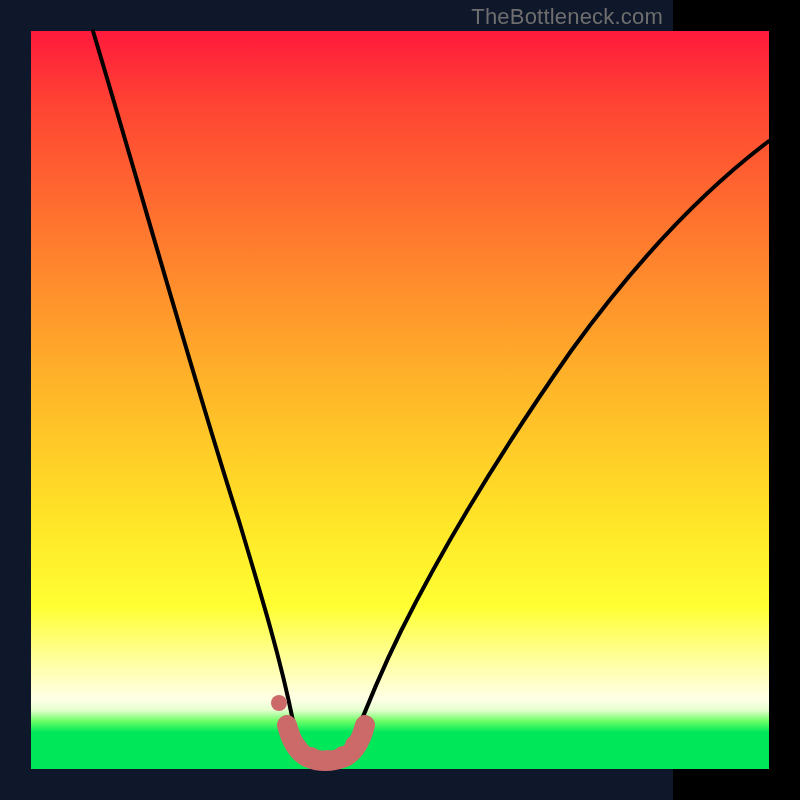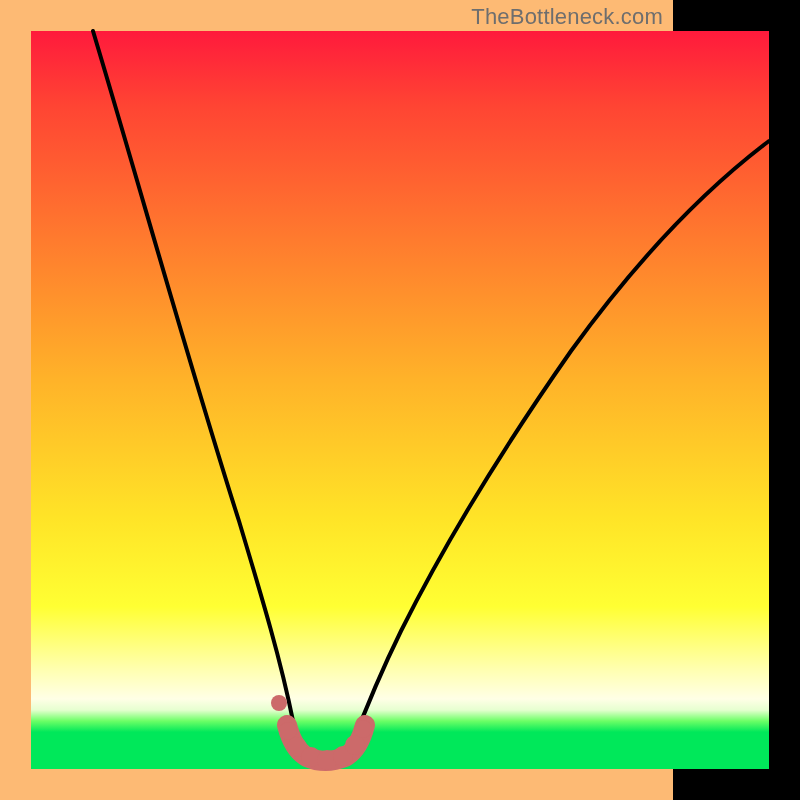--- a/index.html
+++ b/index.html
@@ -7,21 +7,21 @@
     padding: 0;
     width: 800px;
     height: 800px;
     background: #000;
     overflow: hidden;
   }
   .chart-wrap {
     position: relative;
     width: 673px;
     height: 800px;
-    background: #fdba74;
+    background: #0f172a;
   }
   .plot-area {
     position: absolute;
     left: 31px;
     top: 31px;
     width: 738px;
     height: 738px;
     
     background: linear-gradient(to bottom,
       #ff1a3c 0%,

